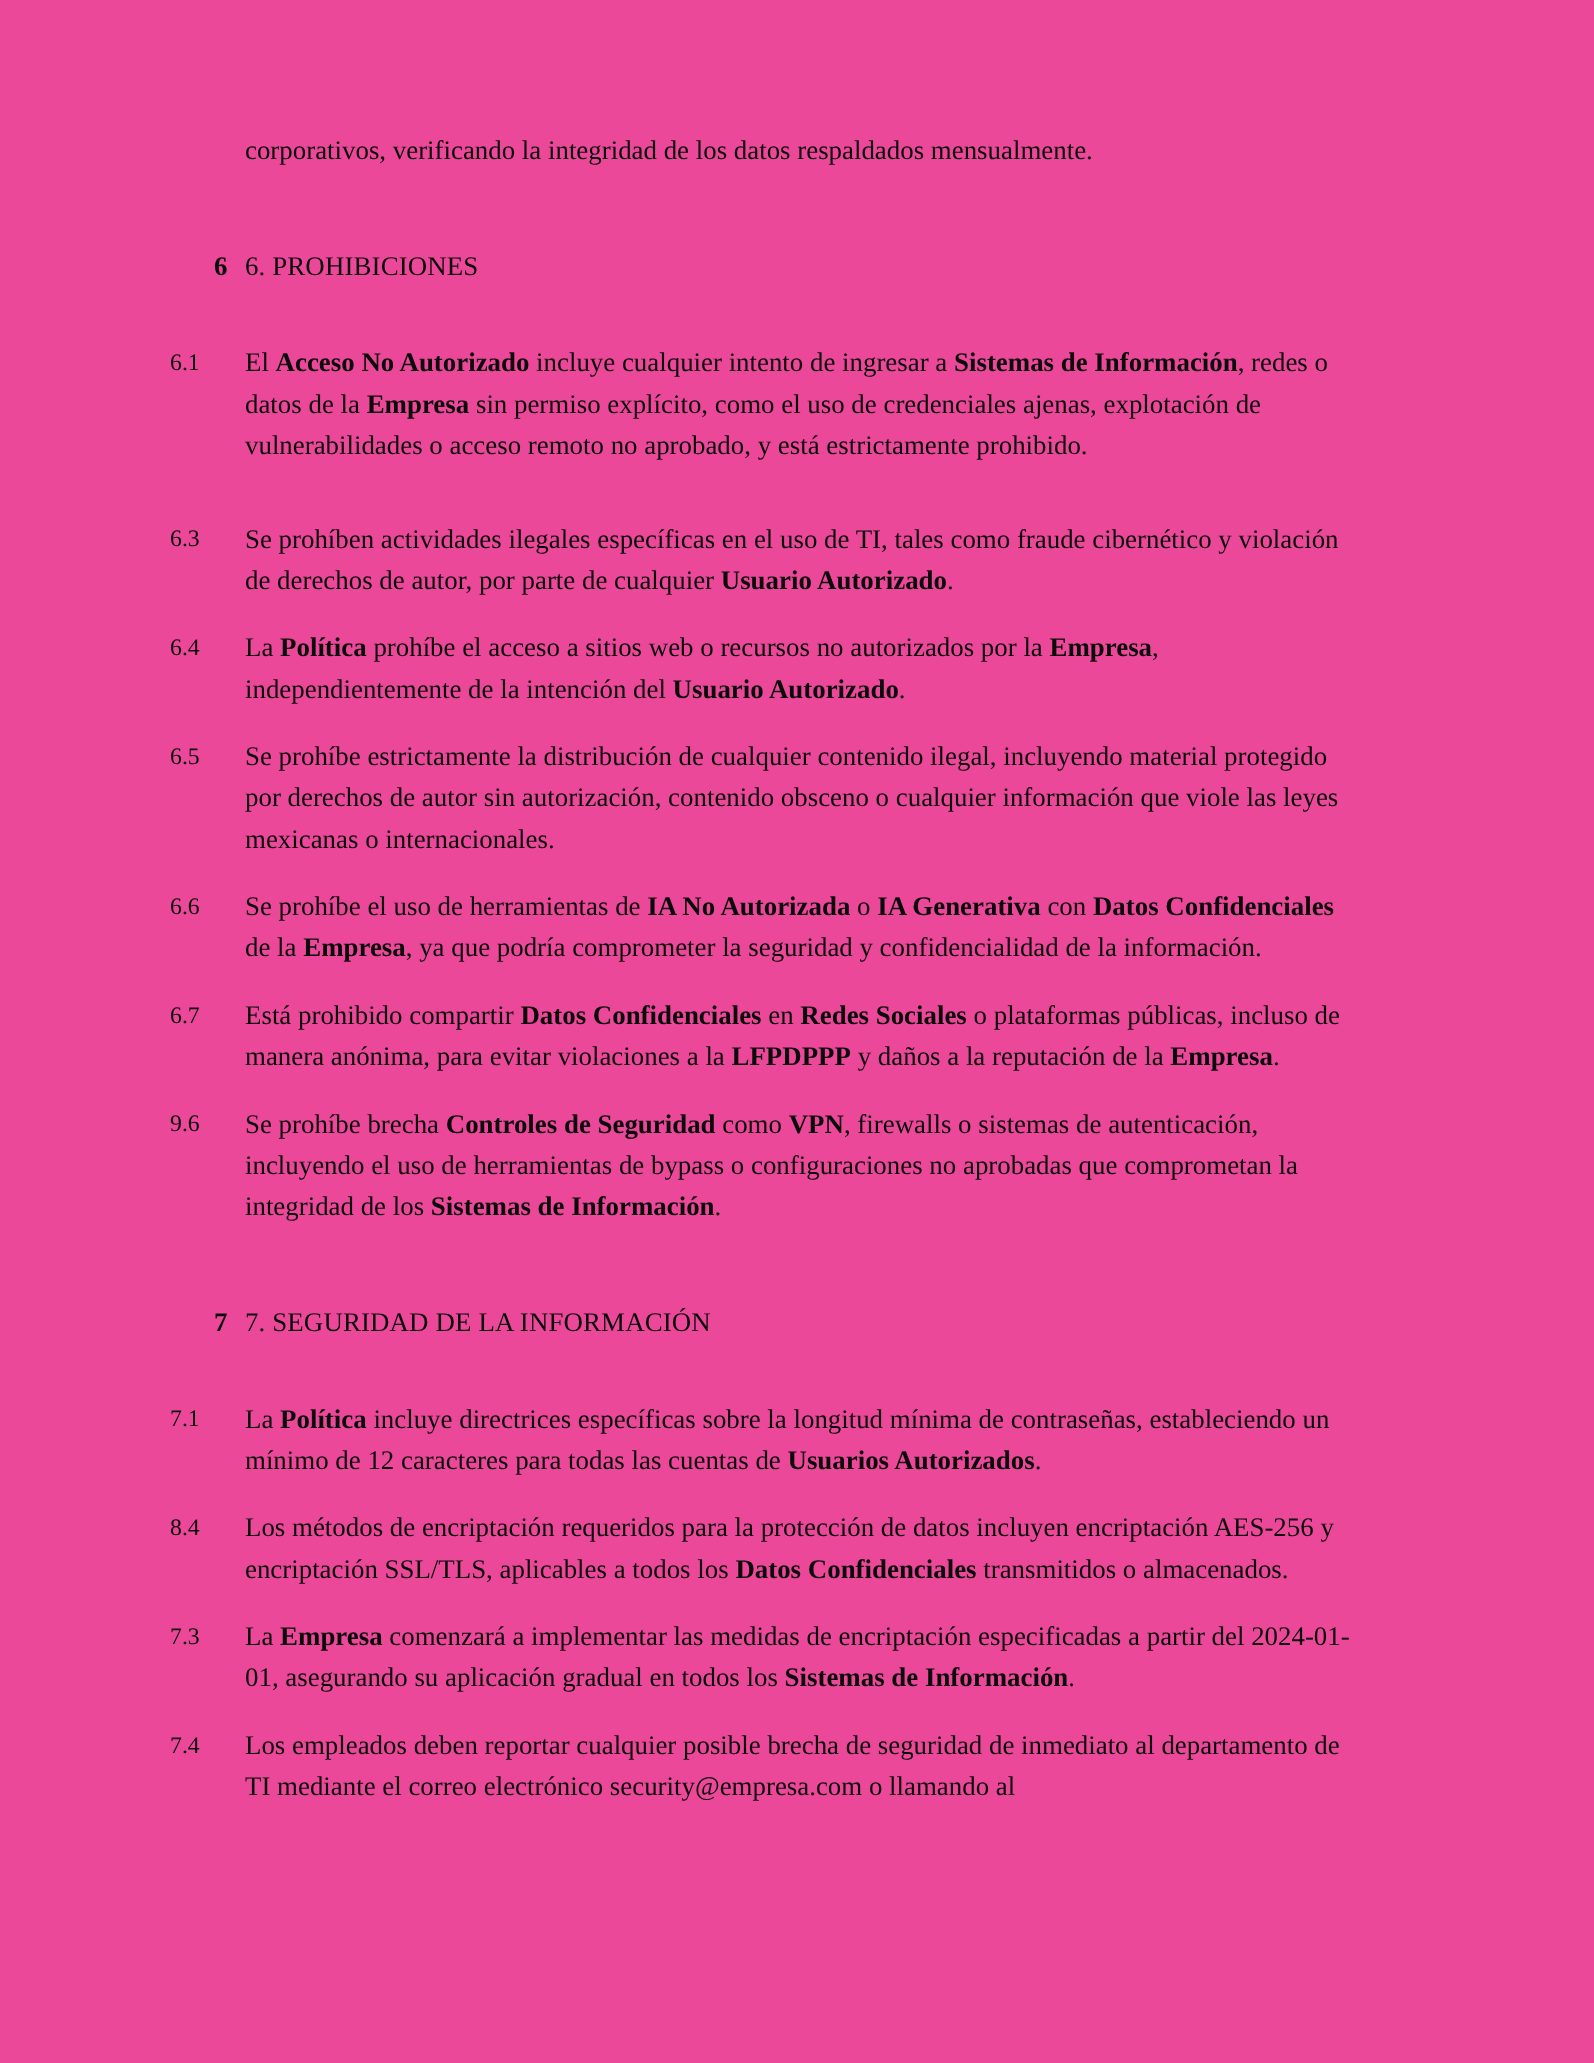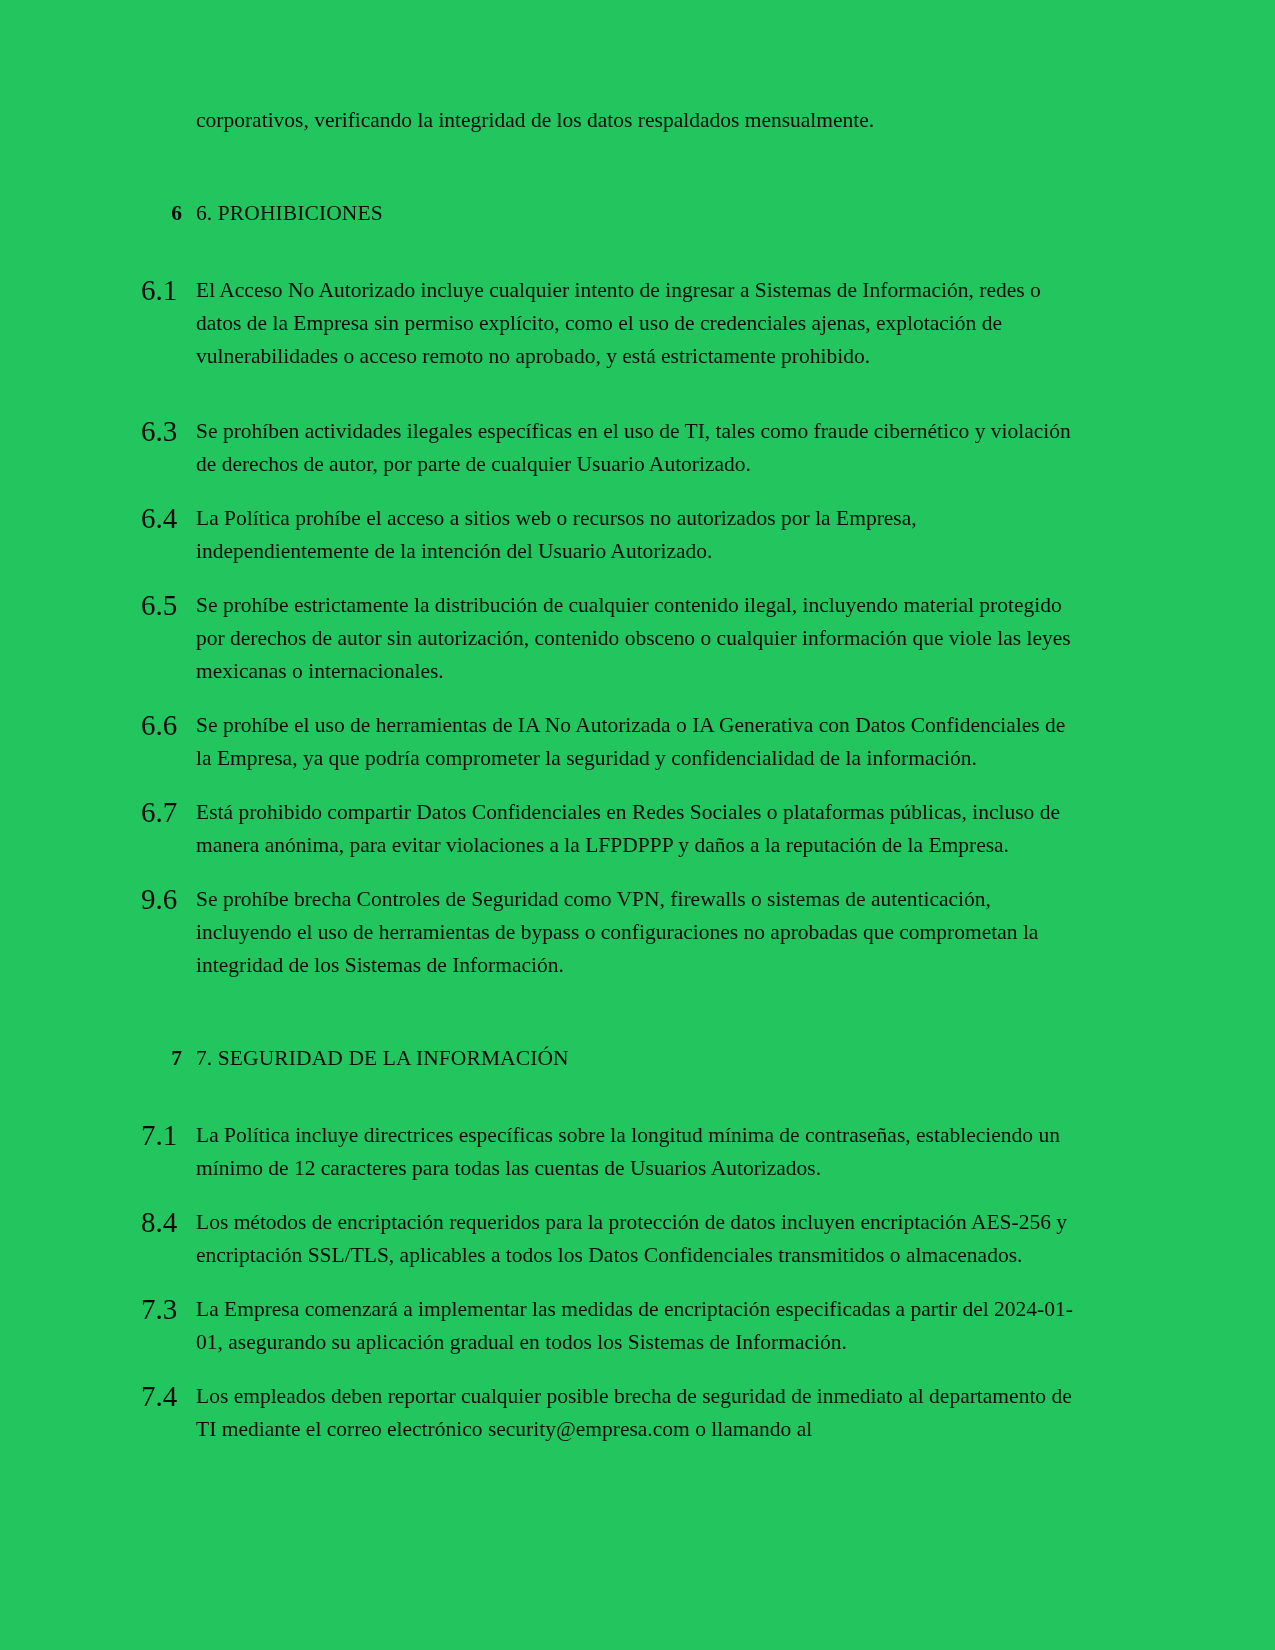--- a/index.html
+++ b/index.html
@@ -10,21 +10,21 @@
   }
   body {
     font-family: "Liberation Serif", "DejaVu Serif", serif;
     color: #0b0b0b;
     -webkit-font-smoothing: antialiased;
   }
   .page {
     position: relative;
     width: 1275px;
     height: 1650px;
-    background: #22c55e;
+    background: #ec4899;
     box-sizing: border-box;
     overflow: hidden;
   }
   .content {
     position: absolute;
     left: 196px;
     top: 104px;
     width: 884px;
   }
 
@@ -65,33 +65,33 @@
   .clause {
     display: flex;
     align-items: flex-start;
     margin: 0;
     padding: 0;
   }
   .clause .num {
     width: 46px;
     min-width: 46px;
     margin-left: -60px;
-    text-align: center;
-    font-size: 29px;
+    text-align: left;
+    font-size: 19px;
     line-height: 33px;
     font-variant-numeric: lining-nums;
   }
   .clause .body {
     flex: 1;
     font-size: 21.5px;
     line-height: 33px;
     text-align: left;
     padding-left: 14px;
   }
-  .clause b, .cont-para b { font-weight: 400; }
+  .clause b, .cont-para b { font-weight: 700; }
 
   
   .gap-xl { height: 60px; }
   .gap-lg { height: 44px; }
   .gap-md { height: 21px; }
 </style>
 </head>
 <body>
 
 <div class="page">

